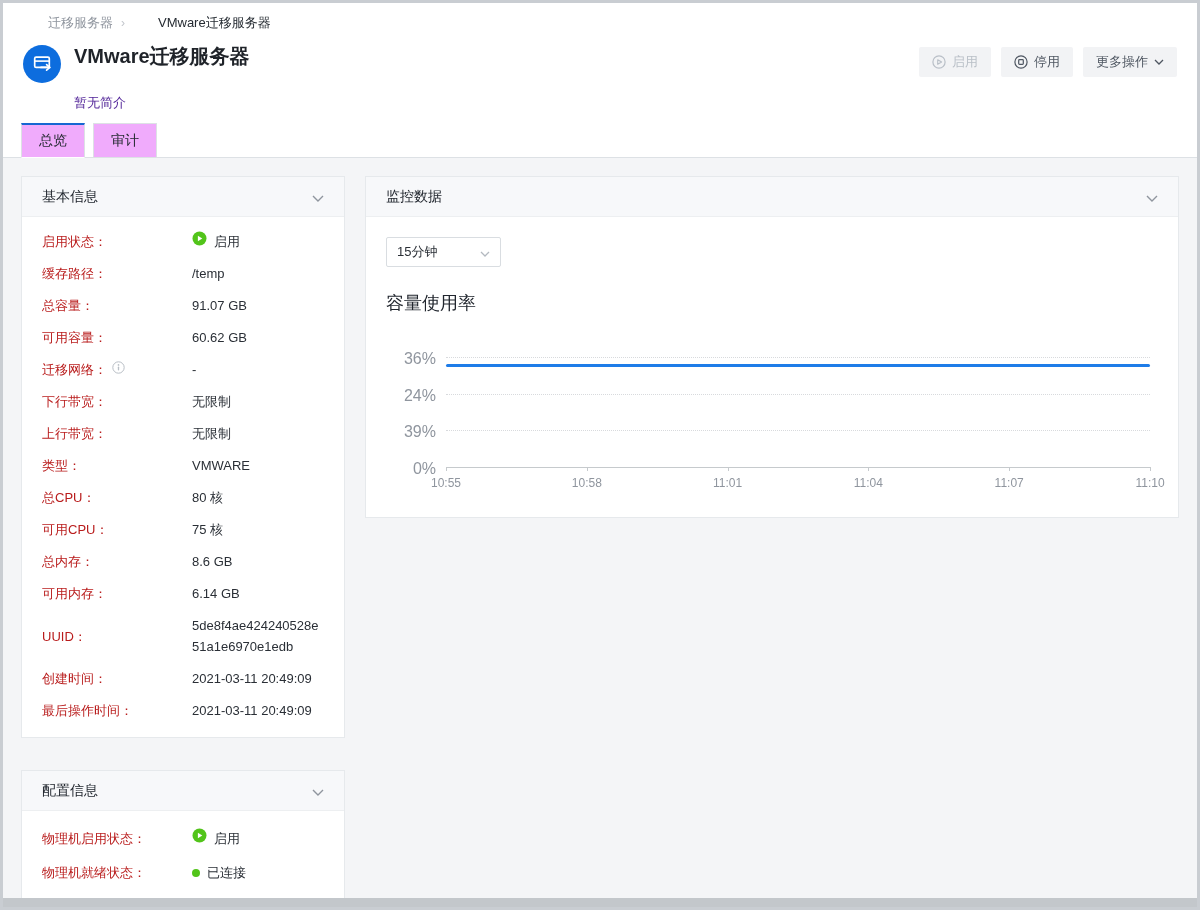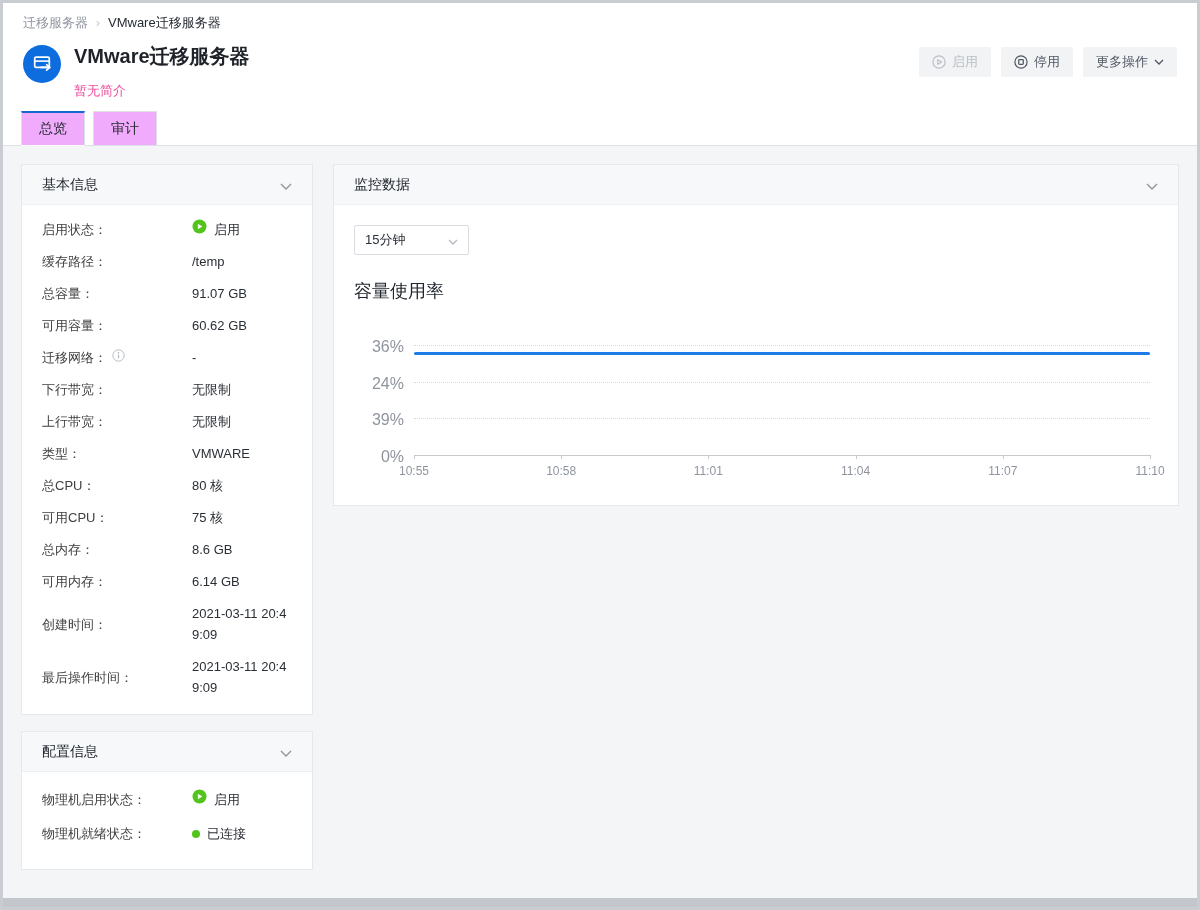--- a/index.html
+++ b/index.html
@@ -3,55 +3,55 @@
 <meta charset="utf-8">
 <style>
   * { margin:0; padding:0; box-sizing:border-box; }
   body { background:#ffffff; font-family:"Liberation Sans","DejaVu Sans",sans-serif; }
   .frame { width:1200px; height:910px; position:relative; background:#fff;
            border:3px solid #c9cdd2; overflow:hidden; }
   .hscrollbar { position:absolute; left:0; bottom:0; width:100%; height:9px; background:#c3c7cb; }
 
   
   .breadcrumb { padding:11px 20px 0; font-size:13px; color:#8f959e; display:flex; gap:8px; align-items:center; }
-  .crumb { cursor:pointer; }
+  .crumb { cursor:pointer;margin-left:25px; }
   .crumb.last { color:#252b32; cursor:default; }
   .bc-sep { color:#c2c6cc; font-size:12px; }
 
   
   .header { display:flex; align-items:flex-start; padding:10px 20px 0; }
   .brand { width:38px; height:38px; border-radius:50%; flex:none; display:flex; align-items:center; justify-content:center; margin-top:3px; }
   .titles { margin-left:13px; }
   .page-title { font-size:20px; font-weight:bold; color:#1f2329; line-height:28px; }
-  .page-subtitle { font-size:13px; color:#ec4899; margin-top:12px; }
+  .page-subtitle { font-size:13px; color:#4c1d95; margin-top:24px; }
   .actions { margin-left:auto; display:flex; gap:10px; padding-top:5px; }
   .btn { height:30px; padding:0 13px; background:#f2f3f5; border:none; border-radius:2px;
          font-size:13px; color:#4e5661; display:flex; align-items:center; gap:6px; cursor:pointer;
          font-family:inherit; }
   .btn.disabled { color:#b9bfc7; cursor:default; }
   .btn svg { display:block; }
 
   
   .tabs { display:flex; gap:8px; padding-left:18px; margin-top:11px; border-bottom:1px solid #dde1e5; }
   .tab { height:35px; padding:0 17px; display:flex; align-items:center; font-size:14px; color:#262b33;
          background:#f0abfc; border:1px solid #dde1e5; margin-bottom:-1px; cursor:pointer; }
   .tab.active { border-top-width:2px; border-bottom-color:#fff; }
 
   
   .content { background:#f4f5f7; padding:18px 18px 0; display:flex; gap:20px; align-items:flex-start; height:752px; }
-  .col-left { width:292px; flex:none; display:flex; flex-direction:column; gap:16px; }
+  .col-left { width:324px; flex:none; display:flex; flex-direction:column; gap:32px; }
   .col-right { flex:1; }
   .card { background:#fff; border:1px solid #e6e9ec; }
   .card-header { height:40px; padding:0 20px; background:#f7f8fa; border-bottom:1px solid #edeff1;
                  display:flex; align-items:center; justify-content:space-between; font-size:14px; color:#21262e; cursor:pointer; }
   .card-body { padding:14px 20px 5px; }
   .card-body.config { padding:17px 20px 12px; }
   .info-row { display:flex; margin-bottom:11px; line-height:21px; font-size:13px; }
   .config .info-row { margin-bottom:13px; }
-  .info-label { width:150px; flex:none; color:#404040; display:flex; align-items:center; gap:5px; }
+  .info-label { width:150px; flex:none; color:#b91c1c; display:flex; align-items:center; gap:5px; }
   .info-value { color:#2a2f36; word-break:break-all; max-width:152px; }
   .info-value.link { color:#2575e6; cursor:pointer; }
   .statusline { display:flex; align-items:center; gap:7px; }
   .green-dot { width:8px; height:8px; border-radius:50%; display:inline-block; }
 
   
   .card-body.monitor { padding:20px 20px 24px; }
   .select { width:115px; height:30px; border:1px solid #d9dde1; border-radius:2px; padding:0 10px;
             display:flex; align-items:center; justify-content:space-between; font-size:13px; color:#2a2f36;
             background:#fff; cursor:pointer; }
@@ -215,20 +215,26 @@
               <div class="info-label">
                 <span>总内存：</span>
               </div>
               <div class="info-value">8.6 GB</div>
             </div>
             <div class="info-row">
               <div class="info-label">
                 <span>可用内存：</span>
               </div>
               <div class="info-value">6.14 GB</div>
+            </div>
+            <div class="info-row">
+              <div class="info-label">
+                <span>UUID：</span>
+              </div>
+              <div class="info-value">5de8f4ae424240528e51a1e6970e1edb</div>
             </div>
             <div class="info-row">
               <div class="info-label">
                 <span>创建时间：</span>
               </div>
               <div class="info-value">2021-03-11 20:49:09</div>
             </div>
             <div class="info-row">
               <div class="info-label">
                 <span>最后操作时间：</span>

